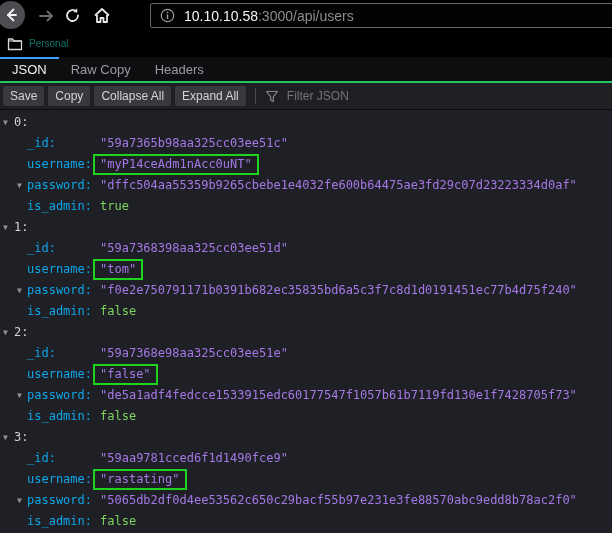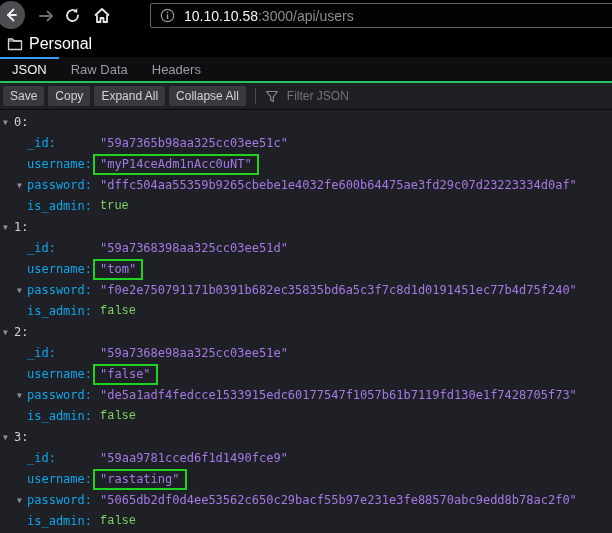--- a/index.html
+++ b/index.html
@@ -18,21 +18,21 @@
   .home{left:93px;}
   .urlbar{position:absolute;left:150px;top:3px;right:-6px;height:23px;background:#030303;
     border:1px solid #65656a;border-radius:2px;display:flex;align-items:center;cursor:text;}
   .urlbar .info{margin-left:9px;display:flex;align-items:center;}
   .urltext{margin-left:9px;font-size:14px;white-space:nowrap;}
   .urlhost{color:#f5f5f7;}
   .urlpath{color:#8c8c91;}
   
   .bookmarks{position:absolute;top:30px;left:0;width:612px;height:27px;background:#000;
     display:flex;align-items:center;padding-left:7px;box-sizing:border-box;}
-  .bm-item{display:flex;align-items:center;gap:6px;color:#ffffff;font-size:16px;cursor:pointer;}
+  .bm-item{display:flex;align-items:center;gap:6px;color:#0f766e;font-size:10px;cursor:pointer;}
   
   .tabbar{position:absolute;top:57px;left:0;width:612px;height:26px;background:#0e0e11;
     display:flex;border-bottom:2px solid #22c55e;box-sizing:border-box;}
   .tab{padding:0 12px;display:flex;align-items:center;font-size:13px;color:#9b9ba1;
     position:relative;cursor:pointer;}
   .tab.active{color:#f1f1f3;}
   .tab.active::before{content:"";position:absolute;top:0;left:0;right:0;height:2px;background:#3b9eff;}
   
   .jtoolbar{position:absolute;top:83px;left:0;width:612px;height:27px;background:#1f2024;
     display:flex;align-items:center;padding:0 3px;box-sizing:border-box;gap:4px;
@@ -50,21 +50,21 @@
   .tri{position:absolute;left:3px;top:0;font-size:8px;color:#919195;cursor:pointer;}
   .tri.inner{left:17px;}
   .idx{position:absolute;left:14px;color:#d3d3d7;}
   .idx::after{content:":";}
   .key{position:absolute;left:27px;color:#0ea5e9;}
   .key::after{content:":";}
   .val{position:absolute;left:100px;}
   .str{color:#a578e6;}
   .str::before{content:'"';}
   .str::after{content:'"';}
-  .bool{color:#7fd35e;font-family:Liberation Mono, monospace;}
+  .bool{color:#7fd35e;}
   .boxed{left:93px;top:0;height:17px;line-height:17px;padding:0 5px;
     border:2px solid #1ed41e;}
   svg{display:block;}
 </style>
 </head>
 <body>
 
 <div class="navbar">
   <div class="back-btn">
     <span>
@@ -117,29 +117,29 @@
           <path d="M1.5 2h4l1.5 2h7.5v8.5h-13z" fill="none" stroke="#d8d8db" stroke-width="1.3" stroke-linejoin="round"></path>
           <path d="M1.5 4h13" stroke="#d8d8db" stroke-width="1.1"></path>
         </svg>
     </span>
     <span>Personal</span>
   </div>
 </div>
 
 <div class="tabbar">
   <div class="tab active">JSON</div>
-  <div class="tab">Raw Data</div>
+  <div class="tab">Raw Copy</div>
   <div class="tab">Headers</div>
 </div>
 
 <div class="jtoolbar">
   <div class="jbtn">Save</div>
   <div class="jbtn">Copy</div>
+  <div class="jbtn">Collapse All</div>
   <div class="jbtn">Expand All</div>
-  <div class="jbtn">Collapse All</div>
   <div class="tb-sep"></div>
   <div class="filterwrap">
     <span>
       <svg width="14" height="13" viewBox="0 0 14 13">
           <path d="M1.5 1.5h11L8.3 6.8v4.7l-2.6-1.3V6.8z" fill="none" stroke="#85858a" stroke-width="1.2" stroke-linejoin="round"></path>
         </svg>
     </span>
     <input class="filterinput" type="text" placeholder="Filter JSON" style="">
   </div>
 </div>

